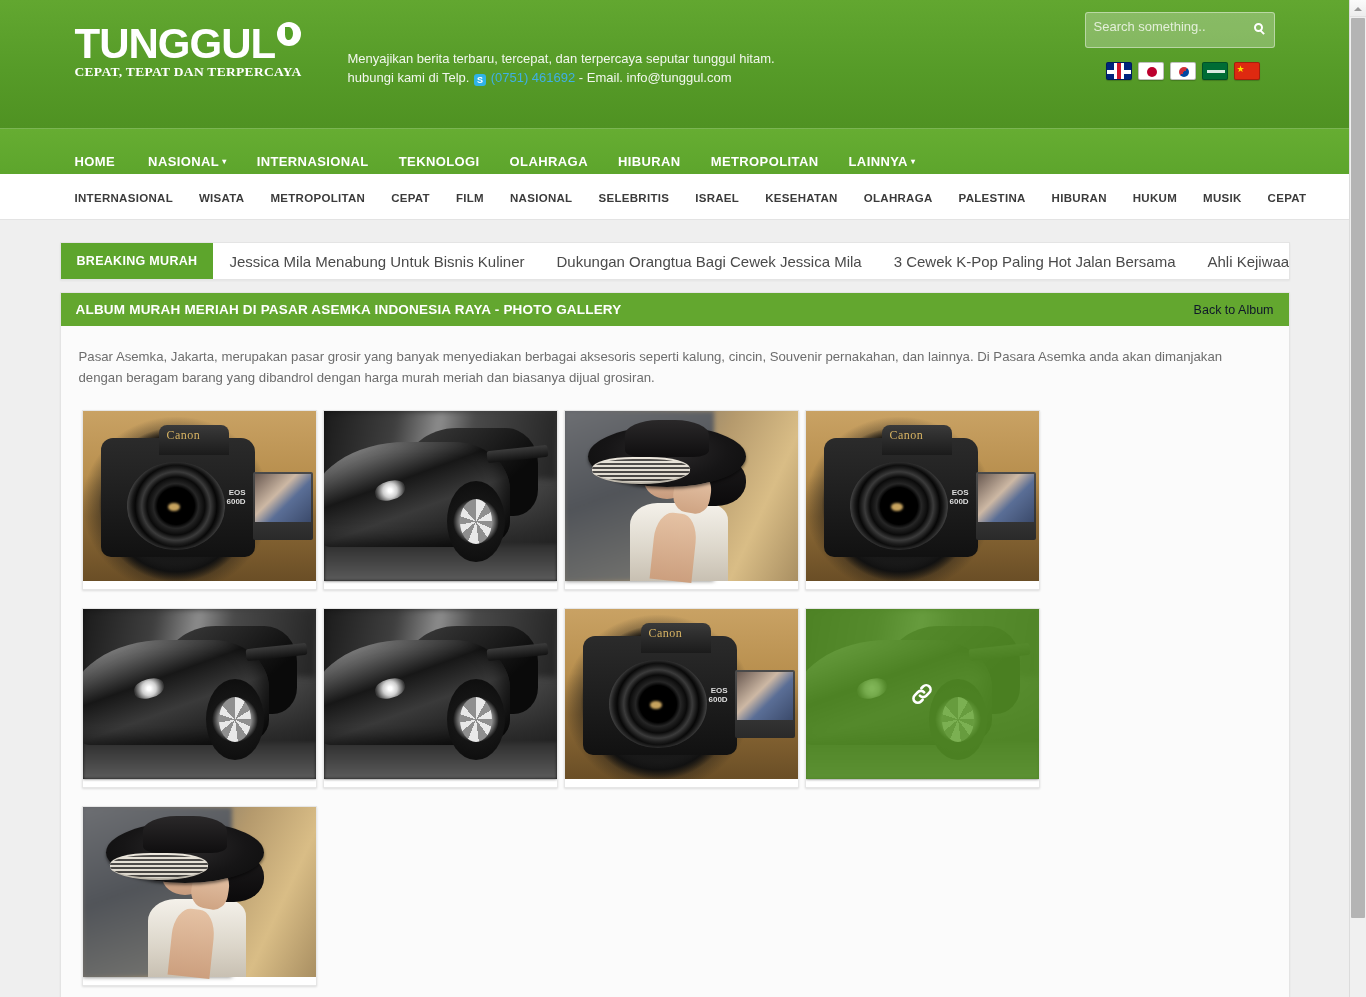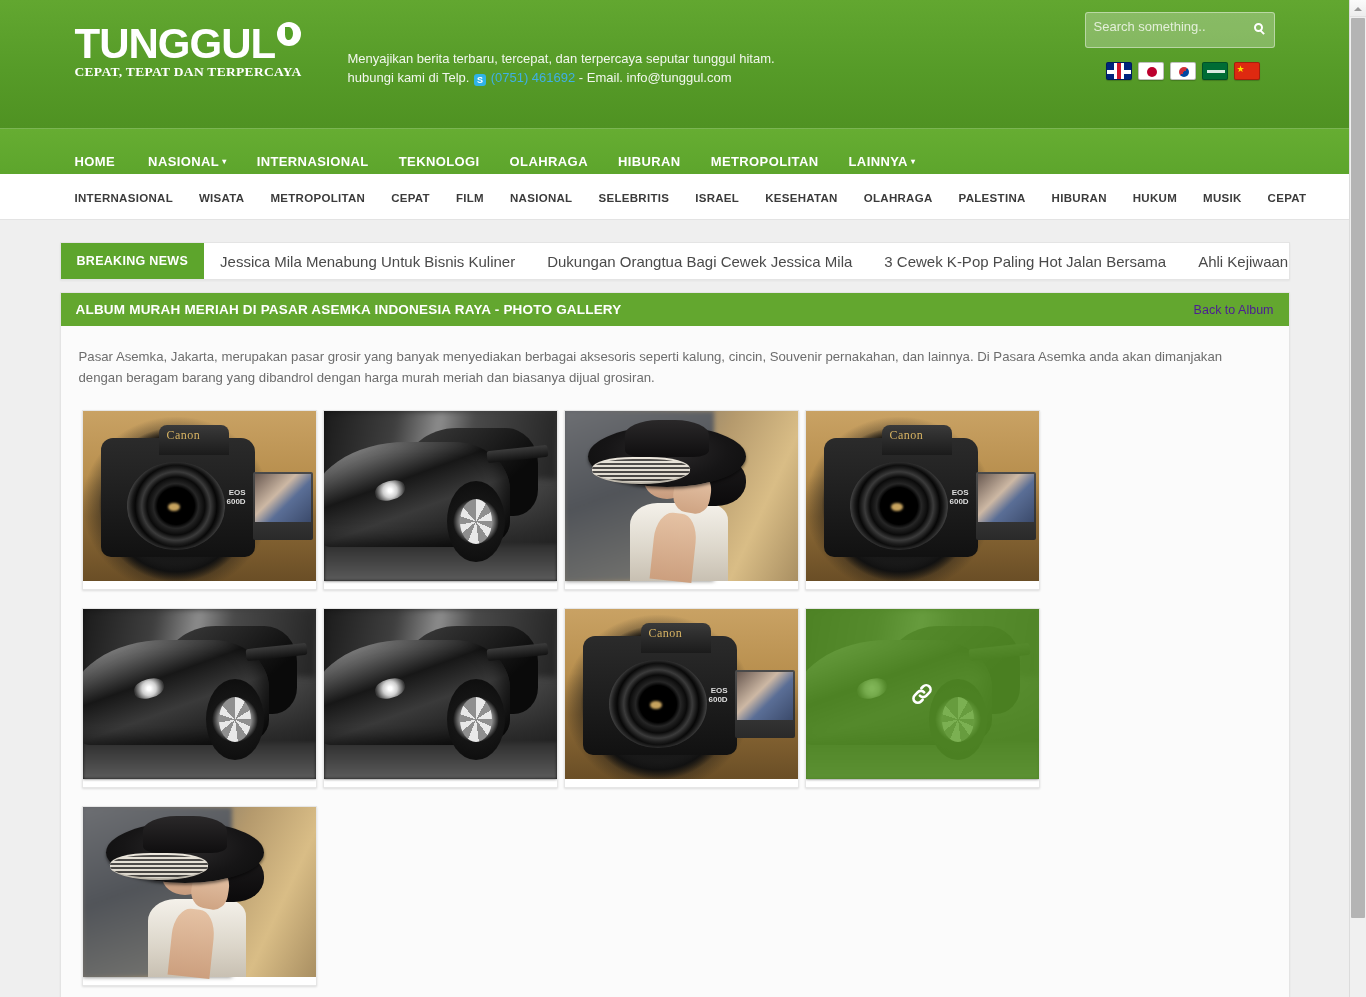--- a/index.html
+++ b/index.html
@@ -239,21 +239,21 @@
   }
   .panel-head {
     background: #63a72f; height: 33px;
     display: flex; align-items: center; justify-content: space-between;
     padding: 0 15px;
   }
   .panel-title {
     color: #fff; font-size: 13.5px; font-weight: bold; letter-spacing: .2px;
   }
   .panel-back {
-    color: #4c1d95; font-size: 12.5px; text-decoration: none;
+    color: #0f172a; font-size: 12.5px; text-decoration: none;
   }
   .panel-body { background: #fbfbfb; padding: 20px 18px 28px 18px; }
   .album-desc {
     color: #6d6d6d; font-size: 13.2px; line-height: 21px;
     margin-bottom: 22px; max-width: 1185px;
   }
 
   
   .thumbs { display: flex; flex-wrap: wrap; gap: 0; }
   .thumb-cell { width: 241px; padding: 0 3px 18px 3px; }
@@ -515,21 +515,21 @@
           <li><a href="#">MUSIK</a></li>
           <li><a href="#">CEPAT</a></li>
         </ul>
       </div>
     </div>
 
     <div class="content-bg">
       <div class="container">
 
         <div class="breaking">
-          <div class="breaking-label">BREAKING NEWS</div>
+          <div class="breaking-label">BREAKING MURAH</div>
           <div class="breaking-items">
             <a href="#">Jessica Mila Menabung Untuk Bisnis Kuliner</a>
             <span class="bullet"></span>
             <a href="#">Dukungan Orangtua Bagi Cewek Jessica Mila</a>
             <span class="bullet"></span>
             <a href="#">3 Cewek K-Pop Paling Hot Jalan Bersama</a>
             <span class="bullet"></span>
             <a href="#">Ahli Kejiwaan Sebut Marshanda Keterla</a>
           </div>
         </div>

